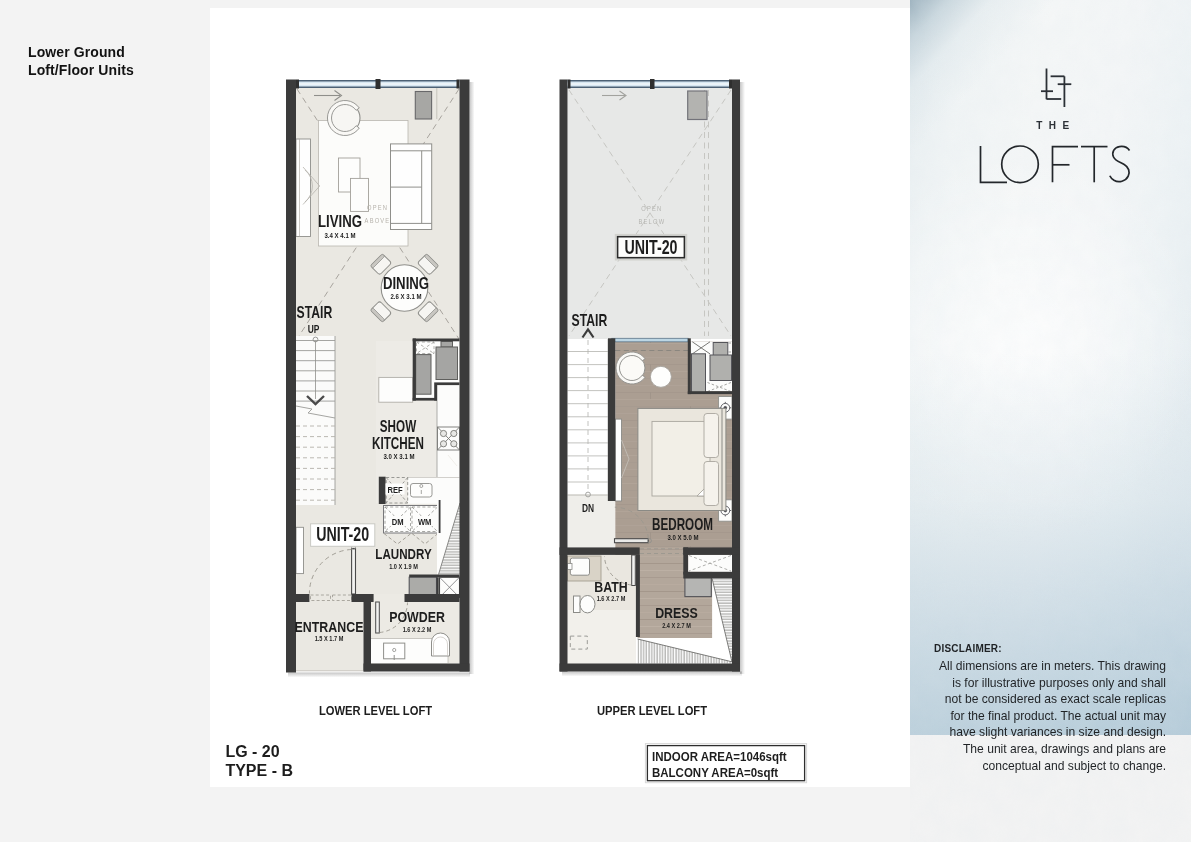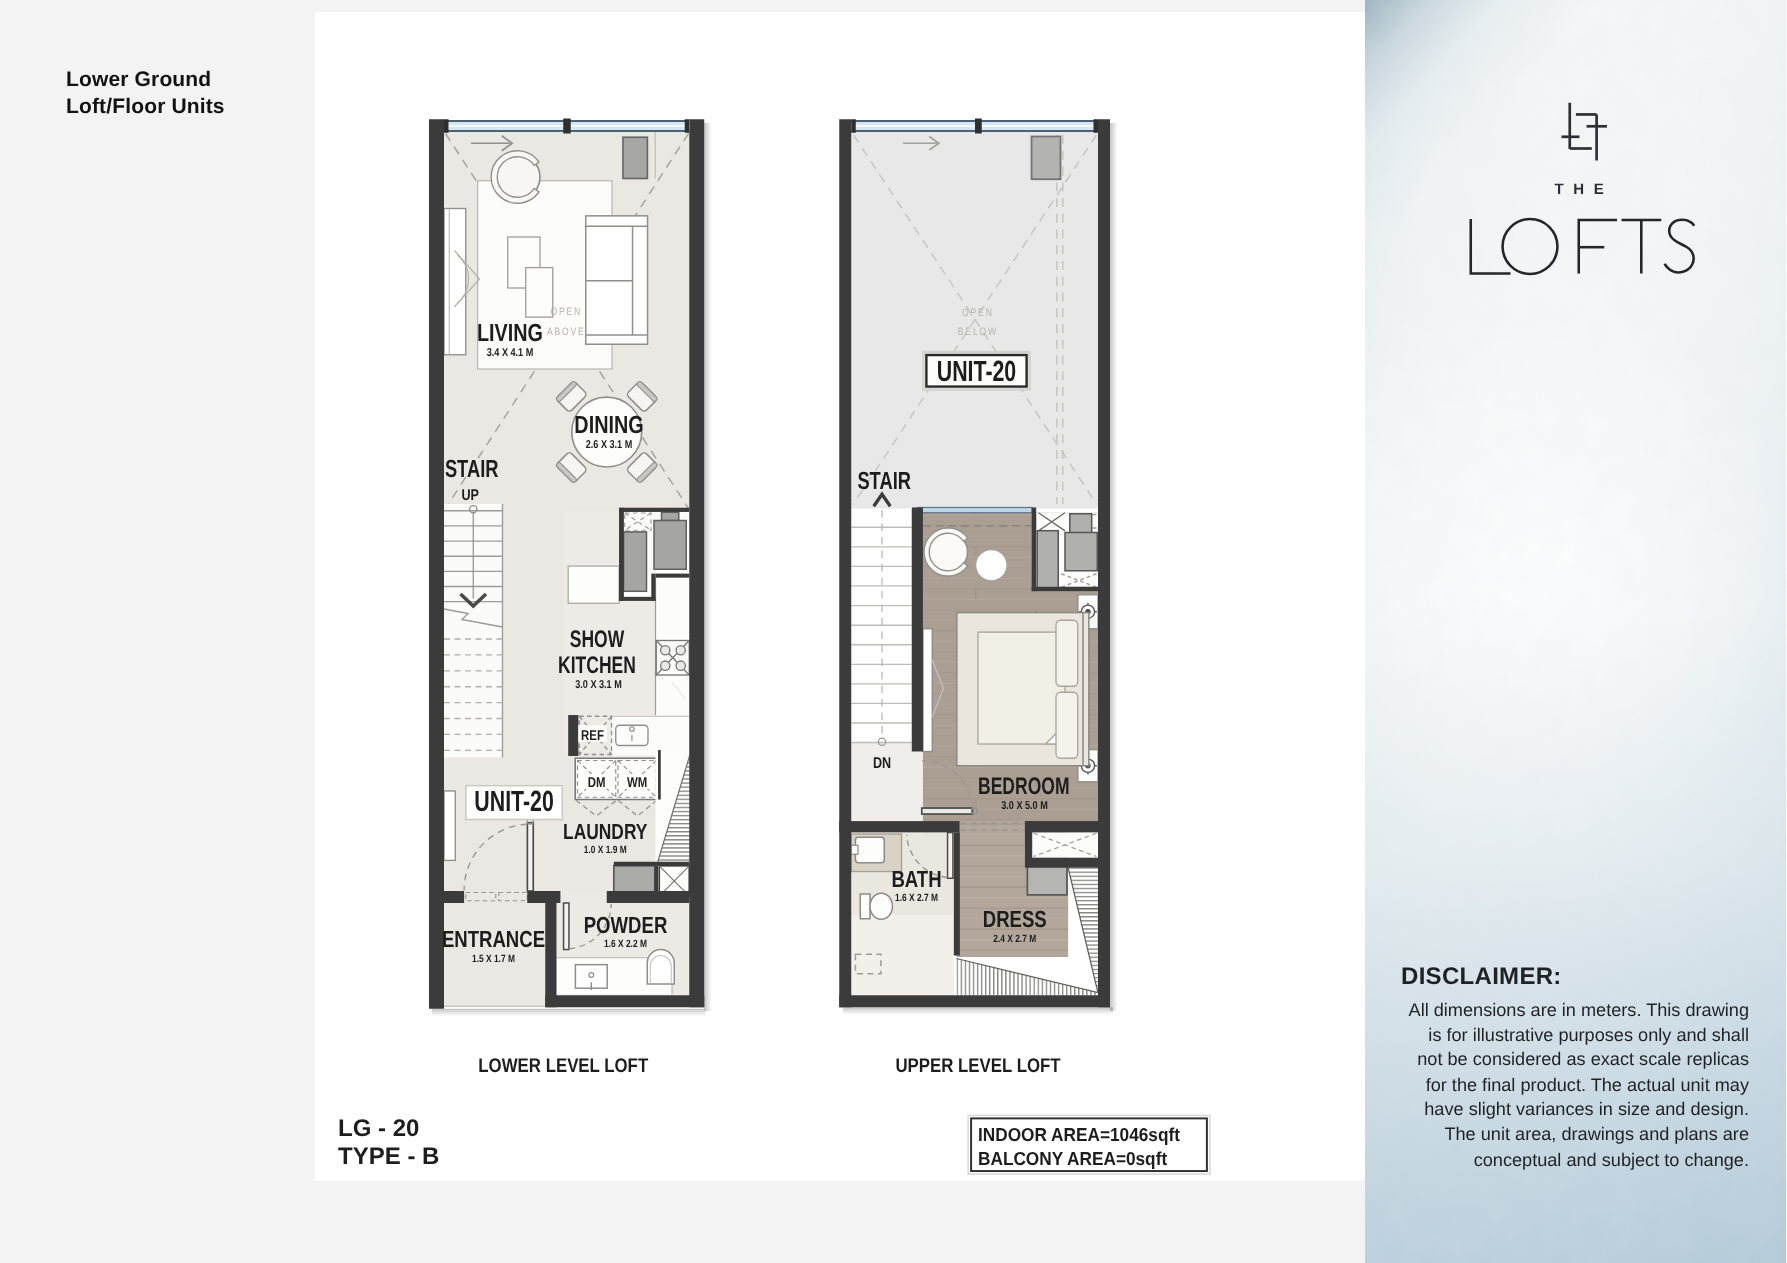--- a/index.html
+++ b/index.html
@@ -1,29 +1,29 @@
 <!DOCTYPE html>
 <html><head>
 <meta charset="utf-8">
 <style>
   html,body{margin:0;padding:0;}
   body{font-family:"Liberation Sans", sans-serif;}
   #page{position:relative;width:1191px;height:842px;background:#f3f3f3;overflow:hidden;}
   #sheet{position:absolute;left:210px;top:8px;width:700px;height:779px;background:#ffffff;}
-  #title{position:absolute;left:44px;top:43px;font-size:14px;line-height:18px;font-weight:bold;color:#121212;letter-spacing:0.1px;}
-  #panel{position:absolute;left:910px;top:0;width:281px;height:842px;
+  #title{position:absolute;left:28px;top:43px;font-size:14px;line-height:18px;font-weight:bold;color:#121212;letter-spacing:0.1px;}
+  #panel{position:absolute;left:910px;top:0;width:281px;height:735px;
     background:
       linear-gradient(133deg, rgba(142,166,180,0.85) 0%, rgba(166,188,200,0.5) 4%, rgba(205,219,226,0.25) 8.5%, rgba(255,255,255,0) 15%),
       linear-gradient(to bottom, rgba(255,255,255,0) 48%, rgba(192,212,223,0.28) 68%, rgba(163,191,209,0.48) 85%, rgba(147,180,200,0.6) 100%),
       radial-gradient(ellipse 80% 34% at 40% 47%, rgba(255,255,255,0.8), rgba(255,255,255,0) 78%),
       linear-gradient(100deg, #e6edf0 0%, #f0f4f5 14%, #f5f7f7 35%, #f4f6f7 55%, #eef3f5 72%, #e6edf1 88%, #e2eaef 100%);
   }
   #panelnoise{position:absolute;left:0;top:0;width:281px;height:842px;opacity:0.3;}
   #disclaimer{position:absolute;left:24px;top:643px;width:232px;color:#1f2225;}
-  #disclaimer h3{margin:0 0 4px 0;font-size:16px;letter-spacing:0.2px;}
+  #disclaimer h3{margin:0 0 4px 0;font-size:10px;letter-spacing:0.2px;}
   #disclaimer p{margin:0;font-size:12.1px;line-height:16.6px;font-weight:500;text-align:right;}
   .logo{position:absolute;left:0;top:0;}
 </style>
 </head>
 <body>
 <div id="page">
 
   <div id="sheet"></div>
 
   <div id="title">Lower Ground<br>Loft/Floor Units</div>

